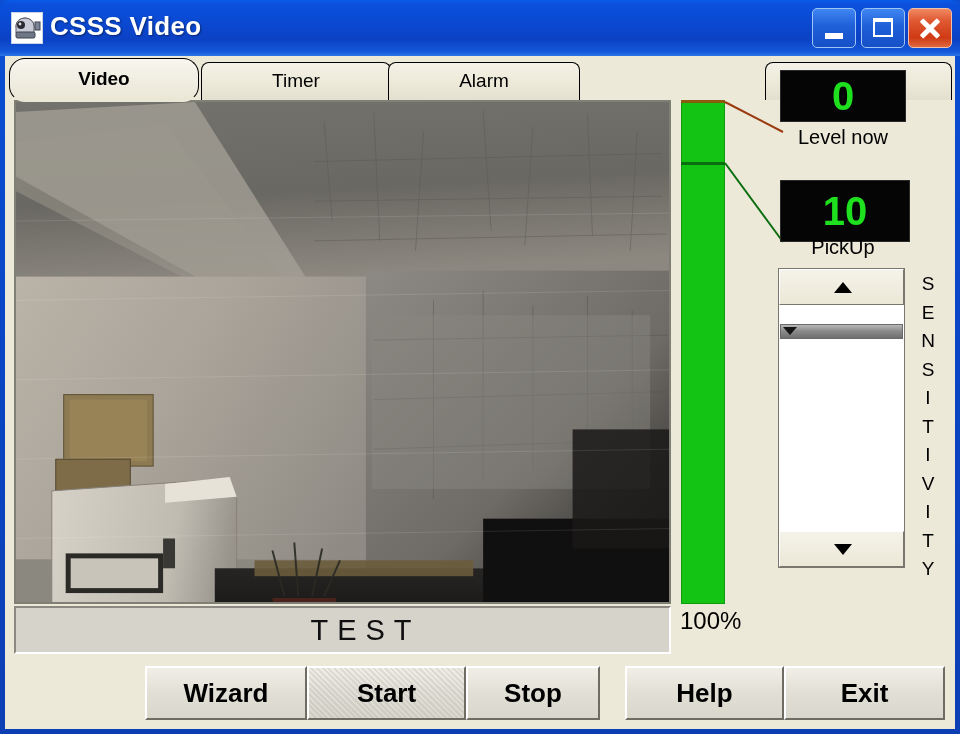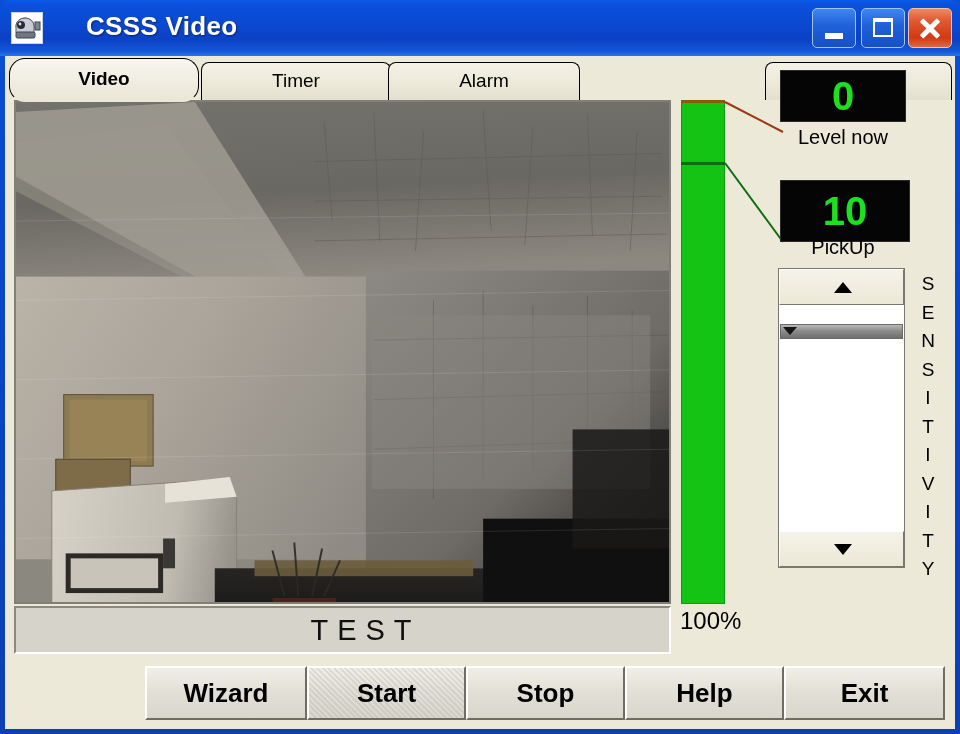--- a/index.html
+++ b/index.html
@@ -47,21 +47,20 @@
   }
   .title-text {
     position: absolute;
     left: 50px; top: 11px;
     font-size: 26px;
     font-weight: bold;
     color: #ffffff;
     text-shadow: 1px 1px 2px rgba(0,0,0,0.45);
     letter-spacing: 0.3px;
     white-space: nowrap;
-    margin-left: 36px;
   }
 
   .winbtn {
     position: absolute;
     top: 8px;
     width: 44px; height: 40px;
     border-radius: 5px;
     box-sizing: border-box;
     cursor: pointer;
   }
@@ -529,19 +528,19 @@
           <span>I</span>
           <span>T</span>
           <span>Y</span>
         </div>
 
     </div>
 
     <div class="bottombar">
       <div class="btn" style="left:140px;width:162px;">Wizard</div>
       <div class="btn focused" style="left:302px;width:159px;">Start</div>
-      <div class="btn" style="left:461px;width:159px;">Stop</div>
+      <div class="btn" style="left:461px;width:134px;">Stop</div>
       <div class="btn" style="left:620px;width:159px;">Help</div>
       <div class="btn" style="left:779px;width:161px;">Exit</div>
     </div>
 
   </div>
 </div>
 
 </body></html>

